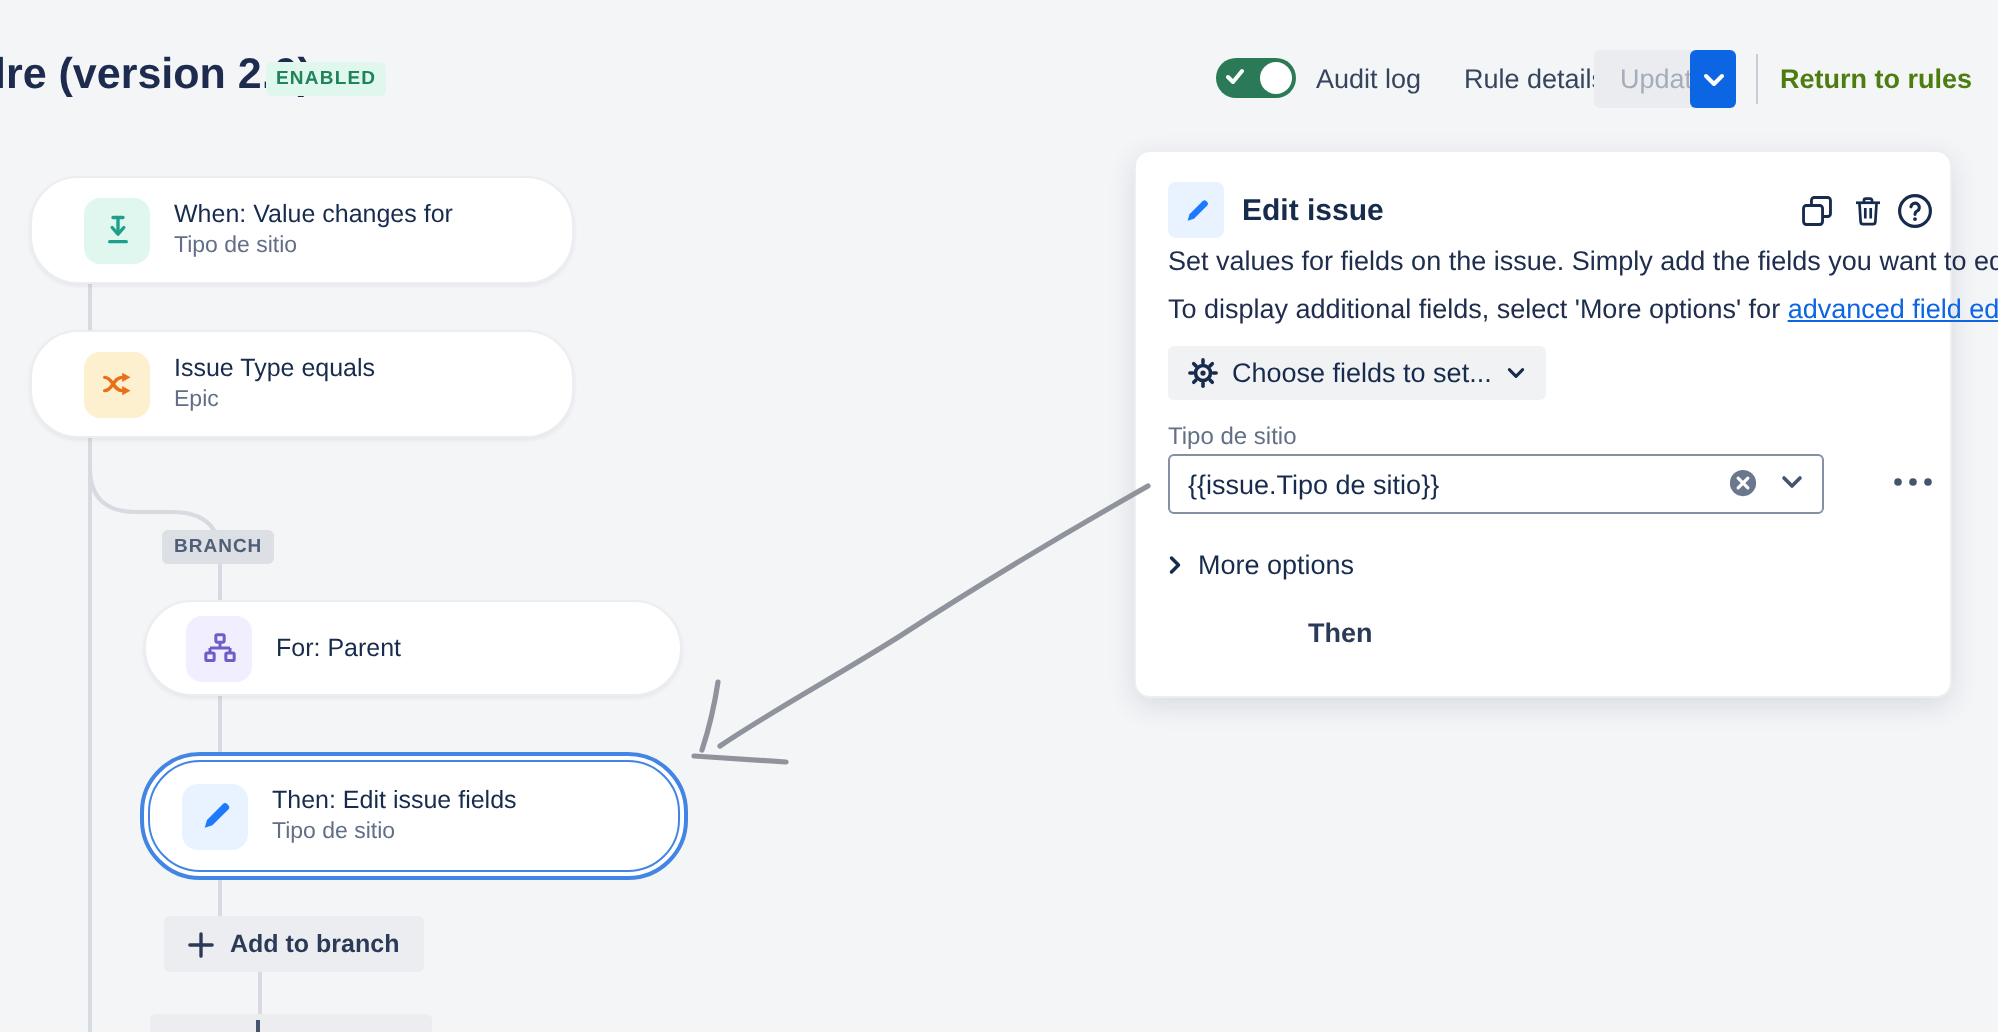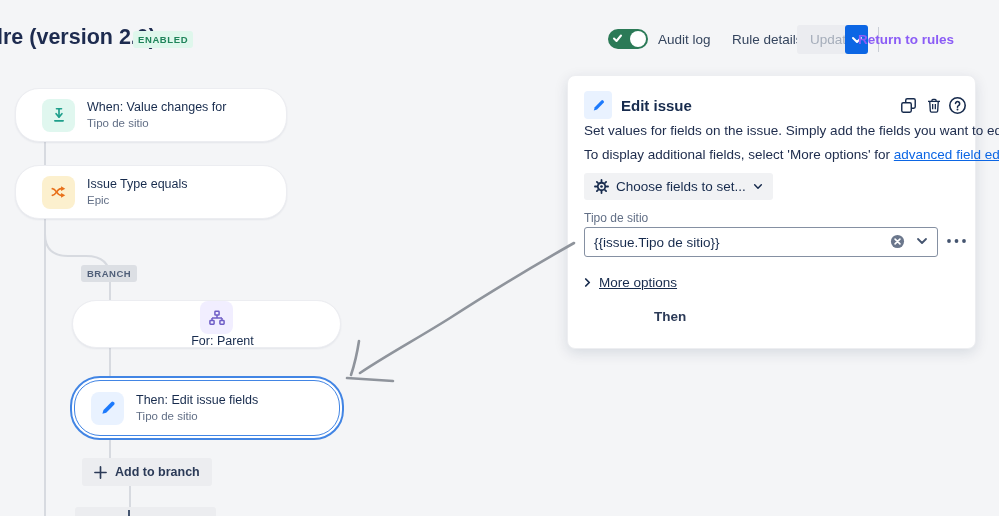--- a/index.html
+++ b/index.html
@@ -10,21 +10,21 @@
   
   .rule-title { position:absolute; left:-3px; top:25px; font-size:21.5px; font-weight:600; color:#1D2B4F; white-space:nowrap; }
   .enabled-badge { position:absolute; left:133px; top:31px; font-size:9.5px; font-weight:700; letter-spacing:.6px; color:#1F845A; background:#DFF7EC; padding:3px 5px; border-radius:3px; }
   .toggle { position:absolute; left:608px; top:29px; width:40px; height:20px; background:#2B7A57; border-radius:10px; cursor:pointer; }
   .toggle .knob { position:absolute; right:2px; top:2px; width:16px; height:16px; border-radius:50%; background:#fff; }
   .toggle svg { position:absolute; left:5px; top:5px; }
   .topbar-link { position:absolute; top:32px; font-size:13.5px; font-weight:500; color:#35455E; cursor:pointer; white-space:nowrap; }
   .update-btn { position:absolute; left:797px; top:25px; height:29px; padding:0 13px; background:#EBECF0; border:none; border-radius:3px; font-size:13.5px; font-weight:500; color:#A5ADBA; font-family:inherit; }
   .update-caret { position:absolute; left:845px; top:25px; width:23px; height:29px; background:#0C66E4; border:none; border-radius:3px; display:flex; align-items:center; justify-content:center; cursor:pointer; }
   .top-divider { position:absolute; left:878px; top:27px; width:1px; height:25px; background:#C9CED6; }
-  .return-link { left:858px; font-weight:600; color:#8b5cf6; }
+  .return-link { left:890px; font-weight:600; color:#4d7c0f; }
 
   
   .node { position:absolute; background:#fff; border:1px solid #ECEDF1; border-radius:24px; box-shadow:0 1px 2px rgba(9,30,66,.07); display:flex; align-items:center; cursor:pointer; }
   .icon-sq { width:33px; height:33px; border-radius:8px; display:flex; align-items:center; justify-content:center; flex:none; }
   .node-text { margin-left:12px; }
   .node-title { font-size:12.5px; font-weight:500; color:#172B4D; line-height:15px; white-space:nowrap; }
   .node-sub { font-size:11.5px; color:#626F86; line-height:14px; margin-top:1px; white-space:nowrap; }
   .branch-badge { position:absolute; left:81px; top:265px; font-size:9.5px; font-weight:700; letter-spacing:.5px; color:#505F79; background:#DCDFE4; padding:3px 6px; border-radius:3px; }
   .sel-outer { position:absolute; left:70px; top:376px; width:274px; height:64px; border:2px solid #4285E4; border-radius:30px; background:#fff; padding:2px; cursor:pointer; }
   .sel-inner { width:100%; height:100%; border:1.5px solid #4285E4; border-radius:26px; background:#fff; display:flex; align-items:center; padding-left:16px; }
@@ -34,26 +34,26 @@
 
   
   .panel { position:absolute; left:567px; top:75px; width:409px; height:274px; background:#fff; border:1px solid #EDEEF1; border-radius:8px; box-shadow:0 4px 14px rgba(9,30,66,.12); }
   .panel-icon { position:absolute; left:16px; top:15px; width:28px; height:28px; border-radius:4px; background:#E9F2FF; display:flex; align-items:center; justify-content:center; }
   .panel-title { position:absolute; left:53px; top:21px; font-size:15px; font-weight:700; color:#172B4D; }
   .panel-tool { position:absolute; top:17px; width:24px; height:24px; display:flex; align-items:center; justify-content:center; cursor:pointer; background:none; border:none; }
   .panel-p { position:absolute; left:16px; font-size:13.5px; color:#202E4E; white-space:nowrap; }
   .panel-link { color:#0C66E4; text-decoration:underline; cursor:pointer; }
   .choose-btn { position:absolute; left:16px; top:97px; height:27px; padding:0 10px; background:#F1F2F4; border:none; border-radius:3px; display:inline-flex; align-items:center; gap:7px; font-family:inherit; font-size:13.5px; font-weight:500; color:#172B4D; cursor:pointer; }
   .field-label { position:absolute; left:16px; top:135px; font-size:12px; color:#626F86; }
-  .field-wrap { position:absolute; left:16px; top:151px; width:354px; height:30px; }
+  .field-wrap { position:absolute; left:16px; top:151px; width:328px; height:30px; }
   .field-input { width:100%; height:100%; border:1px solid #8590A2; border-radius:3px; padding:0 56px 0 9px; font-family:inherit; font-size:13.5px; color:#172B4D; background:#fff; }
   .field-clear { position:absolute; right:33px; top:7px; cursor:pointer; }
   .field-caret { position:absolute; right:10px; top:10px; cursor:pointer; }
   .dots-btn { position:absolute; left:374px; top:157px; background:none; border:none; cursor:pointer; padding:4px; }
-  .more-options { position:absolute; left:16px; top:199px; display:inline-flex; align-items:center; gap:8px; font-size:13.5px; color:#172B4D; cursor:pointer;text-decoration:underline; }
+  .more-options { position:absolute; left:16px; top:199px; display:inline-flex; align-items:center; gap:8px; font-size:13.5px; color:#172B4D; cursor:pointer; }
   .back-btn { position:absolute; left:86px; top:233px; background:none; border:none; font-family:inherit; font-size:13.5px; font-weight:600; color:#2B3A57; cursor:pointer; }
   .next-btn { position:absolute; left:203px; top:230px; width:190px; height:28px; background:#F1F2F4; border:none; border-radius:3px; font-family:inherit; font-size:13.5px; font-weight:500; color:#A5ADBA; }
 
   .layer-lines { position:absolute; left:0; top:0; z-index:0; }
   .layer-ui { position:absolute; left:0; top:0; width:999px; height:516px; z-index:1; }
   .layer-arrow { position:absolute; left:0; top:0; z-index:3; pointer-events:none; }
 </style>
 </head>
 <body>
 
@@ -117,21 +117,21 @@
         </svg>
       </div>
       <div class="node-text">
         <div class="node-title">Issue Type equals</div>
         <div class="node-sub">Epic</div>
       </div>
     </div>
 
     <div class="branch-badge">BRANCH</div>
 
-    <div class="node" style="left:72px; top:300px; width:269px; height:48px; padding-left:20px;flex-direction:column;">
+    <div class="node" style="left:72px; top:300px; width:269px; height:48px; padding-left:20px;">
       <div class="icon-sq" style="background:#F1EEFF;">
         <svg width="20" height="20" viewBox="0 0 24 24" fill="none" stroke="#6E5DC6" stroke-width="1.8" stroke-linejoin="round">
           <rect x="9.5" y="4" width="5" height="4.5" rx="0.8"></rect>
           <line x1="12" y1="8.5" x2="12" y2="12"></line>
           <line x1="6" y1="12" x2="18" y2="12"></line>
           <line x1="6" y1="12" x2="6" y2="15"></line>
           <line x1="18" y1="12" x2="18" y2="15"></line>
           <rect x="3.5" y="15" width="5" height="4.5" rx="0.8"></rect>
           <rect x="15.5" y="15" width="5" height="4.5" rx="0.8"></rect>
         </svg>

